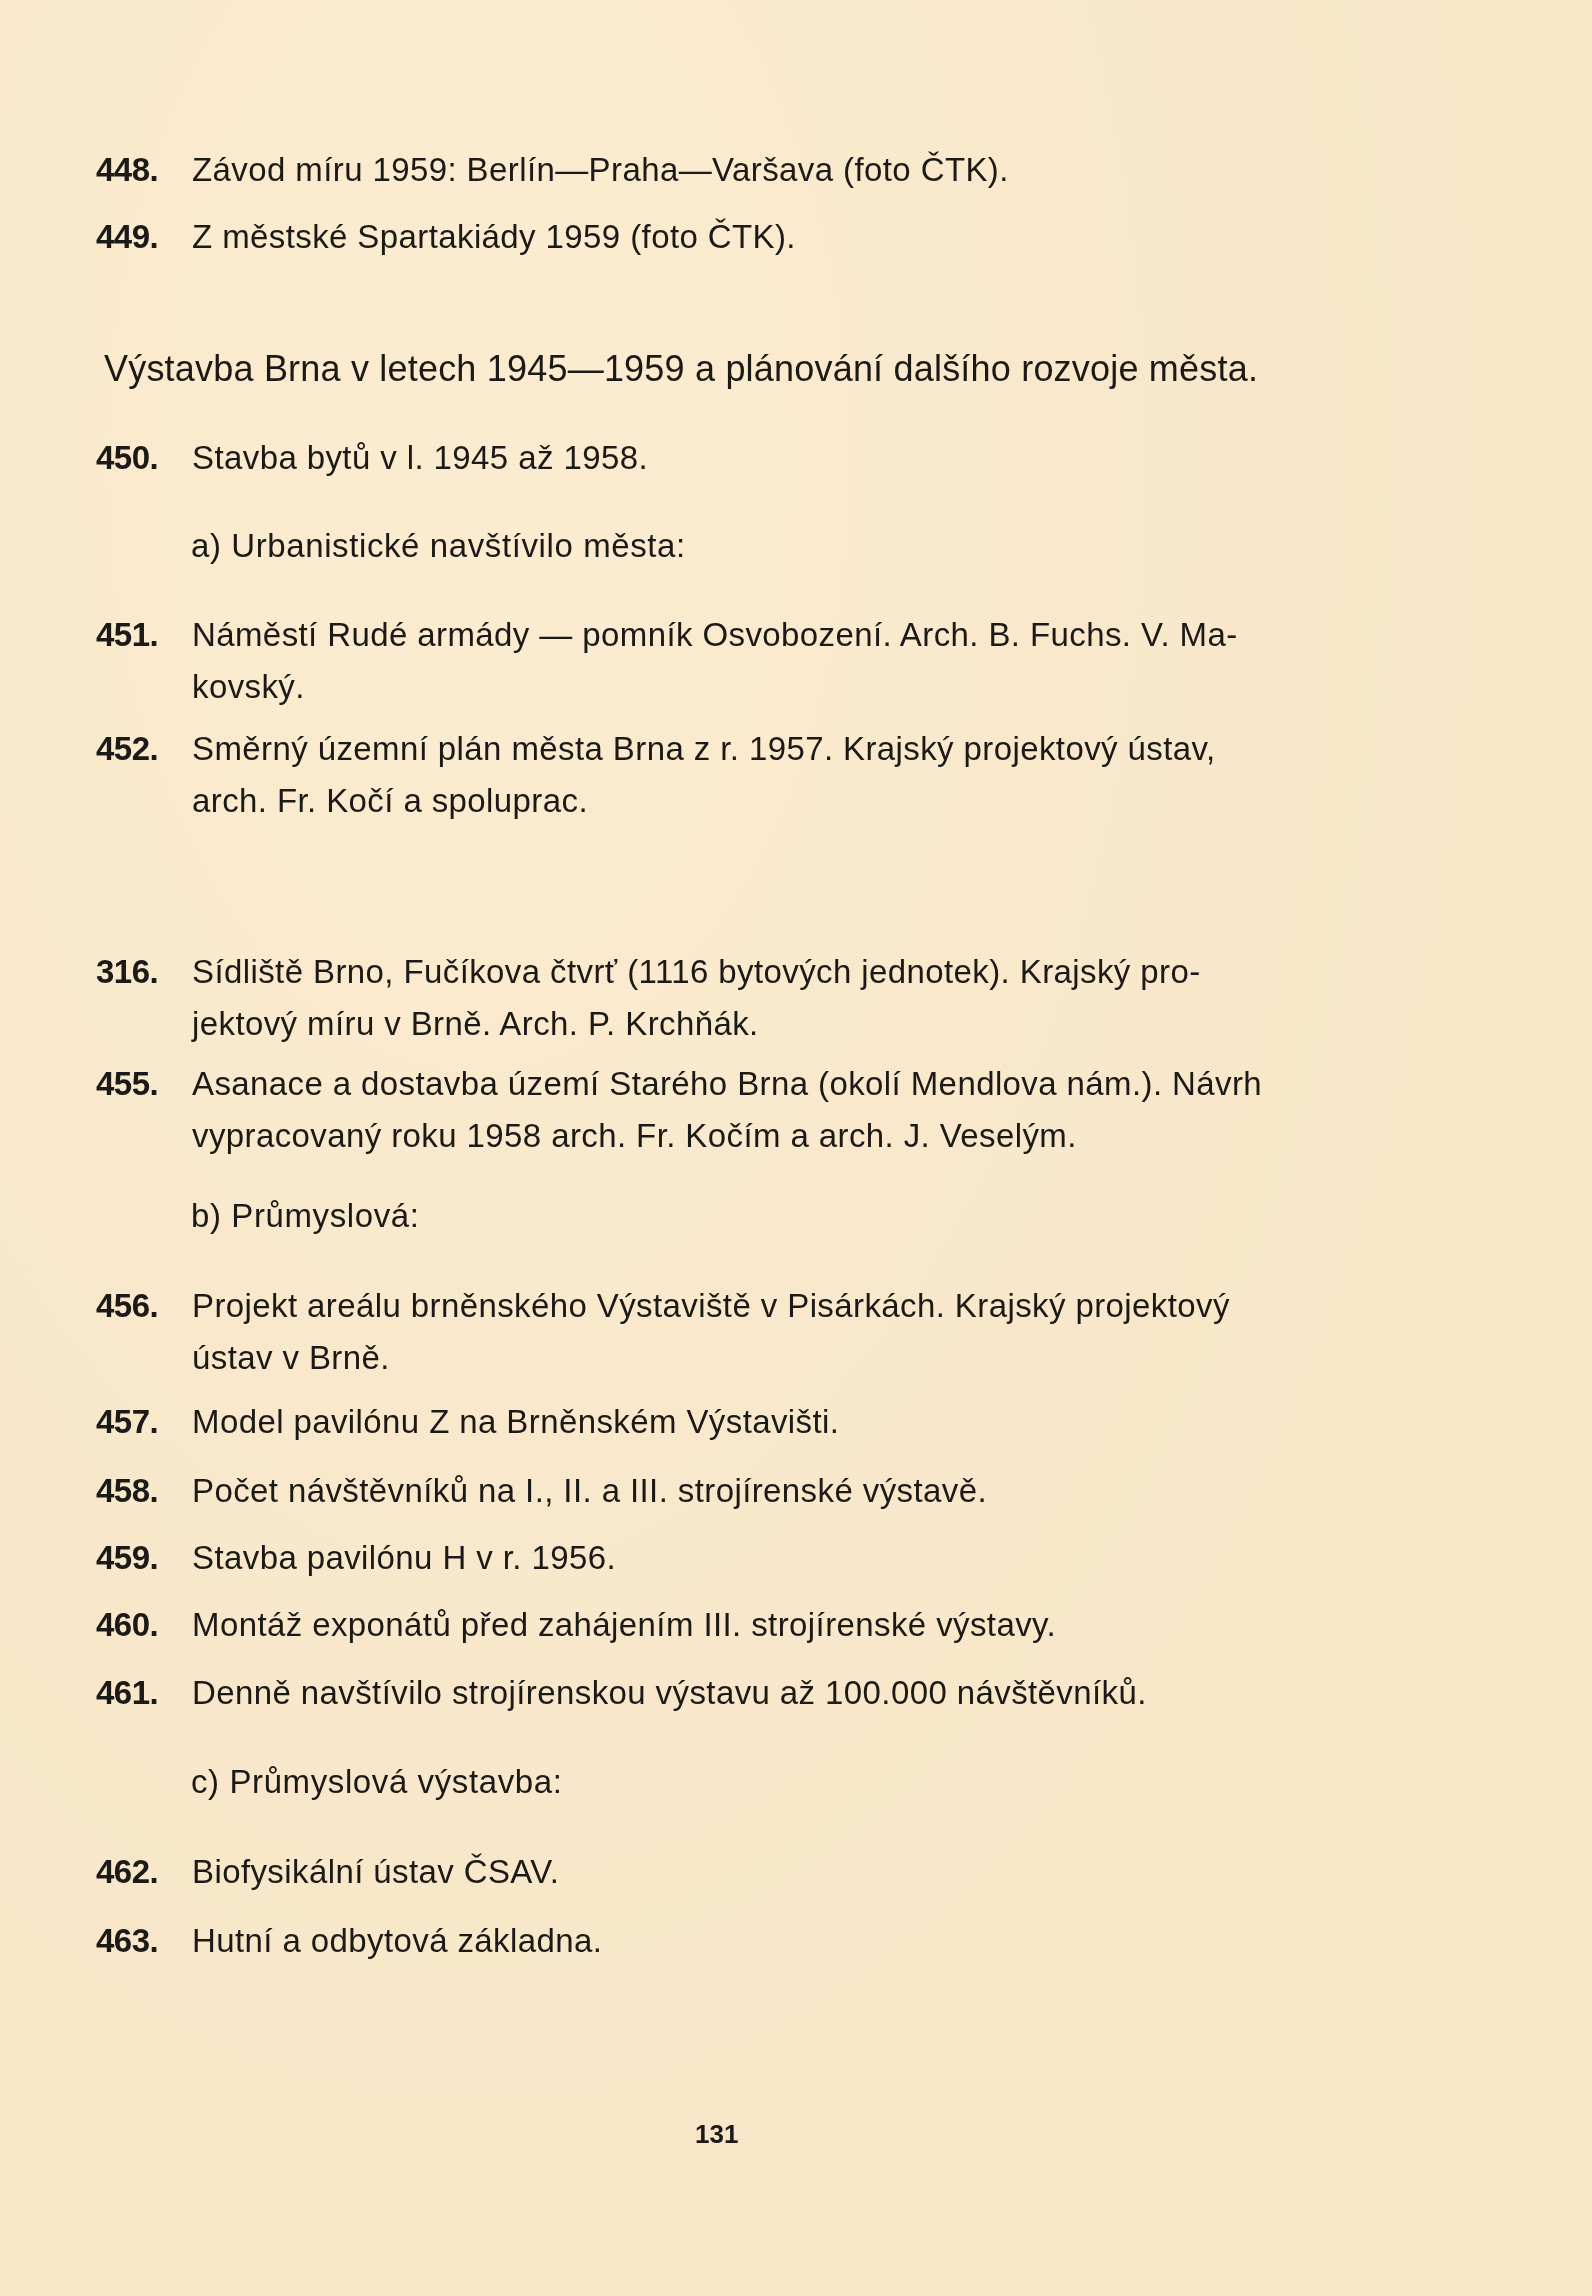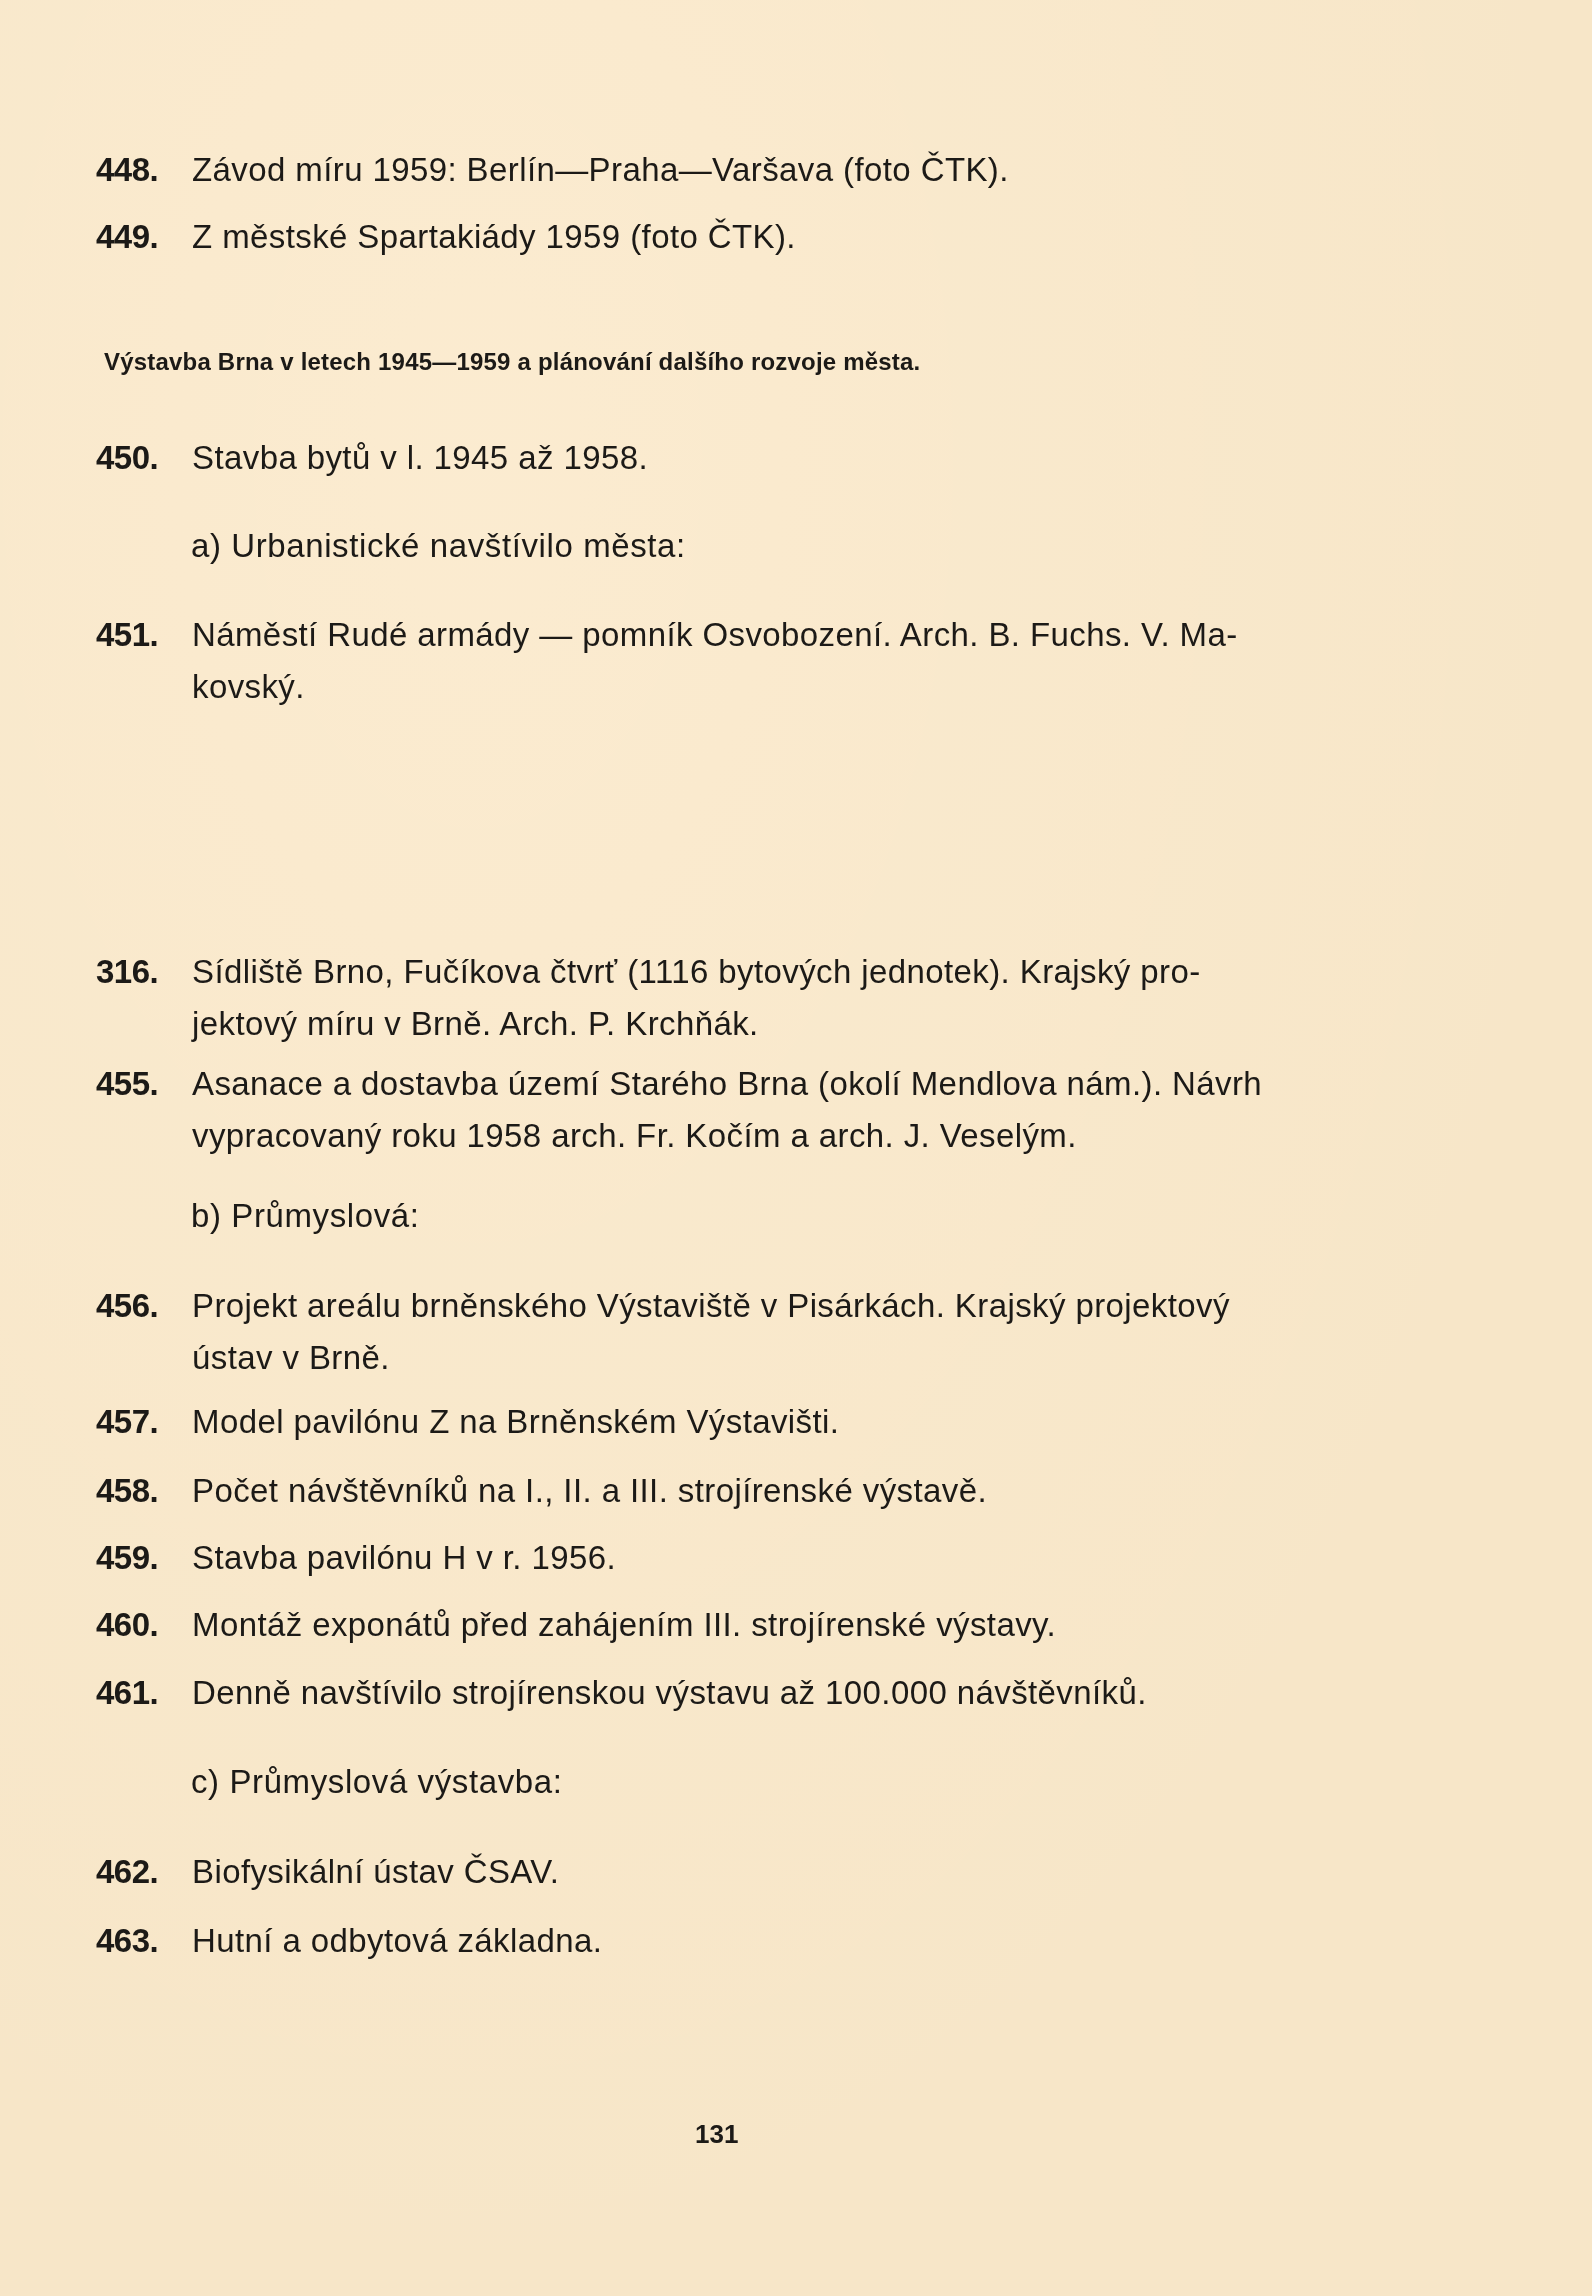--- a/index.html
+++ b/index.html
@@ -10,21 +10,21 @@
     font-family: "Liberation Sans", sans-serif;
     color: #1c1a17;
     position: relative;
     overflow: hidden;
   }
   .page { position: absolute; left: 16px; top: 0; width: 1592px; height: 1964px; }
   .entry { position: absolute; left: 80px; width: 1274px; font-size: 33px; line-height: 52px; letter-spacing: 0.4px; }
   .num { display: inline-block; width: 96px; font-weight: bold; letter-spacing: -0.5px; }
   .entry .txt { }
   .entry .cont { display: block; padding-left: 96px; }
-  .heading { position: absolute; left: 88px; font-size: 24px; font-weight: bold; letter-spacing: 0.2px; }
+  .heading { position: absolute; left: 88px; font-size: 36px; font-weight: normal; letter-spacing: 0.2px; }
   .sub { position: absolute; left: 175px; font-size: 33px; letter-spacing: 0.6px; }
   .pagenum { position: absolute; left: 679px; top: 2119px; font-size: 26px; font-weight: bold; }
 </style>
 </head>
 <body>
 
 <div class="page">
 
   <div class="entry" style="top:144px">
     <span class="num">448.</span><span class="txt">Závod míru 1959: Berlín—Praha—Varšava (foto ČTK).</span>
@@ -37,20 +37,24 @@
 
   <div class="entry" style="top:432px">
     <span class="num">450.</span><span class="txt">Stavba bytů v l. 1945 až 1958.</span>
   </div>
 
   <div class="sub" style="top:527px">a) Urbanistické navštívilo města:</div>
 
   <div class="entry" style="top:609px">
     <span class="num">451.</span><span class="txt">Náměstí Rudé armády — pomník Osvobození. Arch. B. Fuchs. V. Ma-</span>
     <span class="cont">kovský.</span>
+  </div>
+  <div class="entry" style="top:723px">
+    <span class="num">452.</span><span class="txt">Směrný územní plán města Brna z r. 1957. Krajský projektový ústav,</span>
+    <span class="cont">arch. Fr. Kočí a spoluprac.</span>
   </div>
   <div class="entry" style="top:946px">
     <span class="num">316.</span><span class="txt">Sídliště Brno, Fučíkova čtvrť (1116 bytových jednotek). Krajský pro-</span>
     <span class="cont">jektový míru v Brně. Arch. P. Krchňák.</span>
   </div>
   <div class="entry" style="top:1058px">
     <span class="num">455.</span><span class="txt">Asanace a dostavba území Starého Brna (okolí Mendlova nám.). Návrh</span>
     <span class="cont">vypracovaný roku 1958 arch. Fr. Kočím a arch. J. Veselým.</span>
   </div>
 

